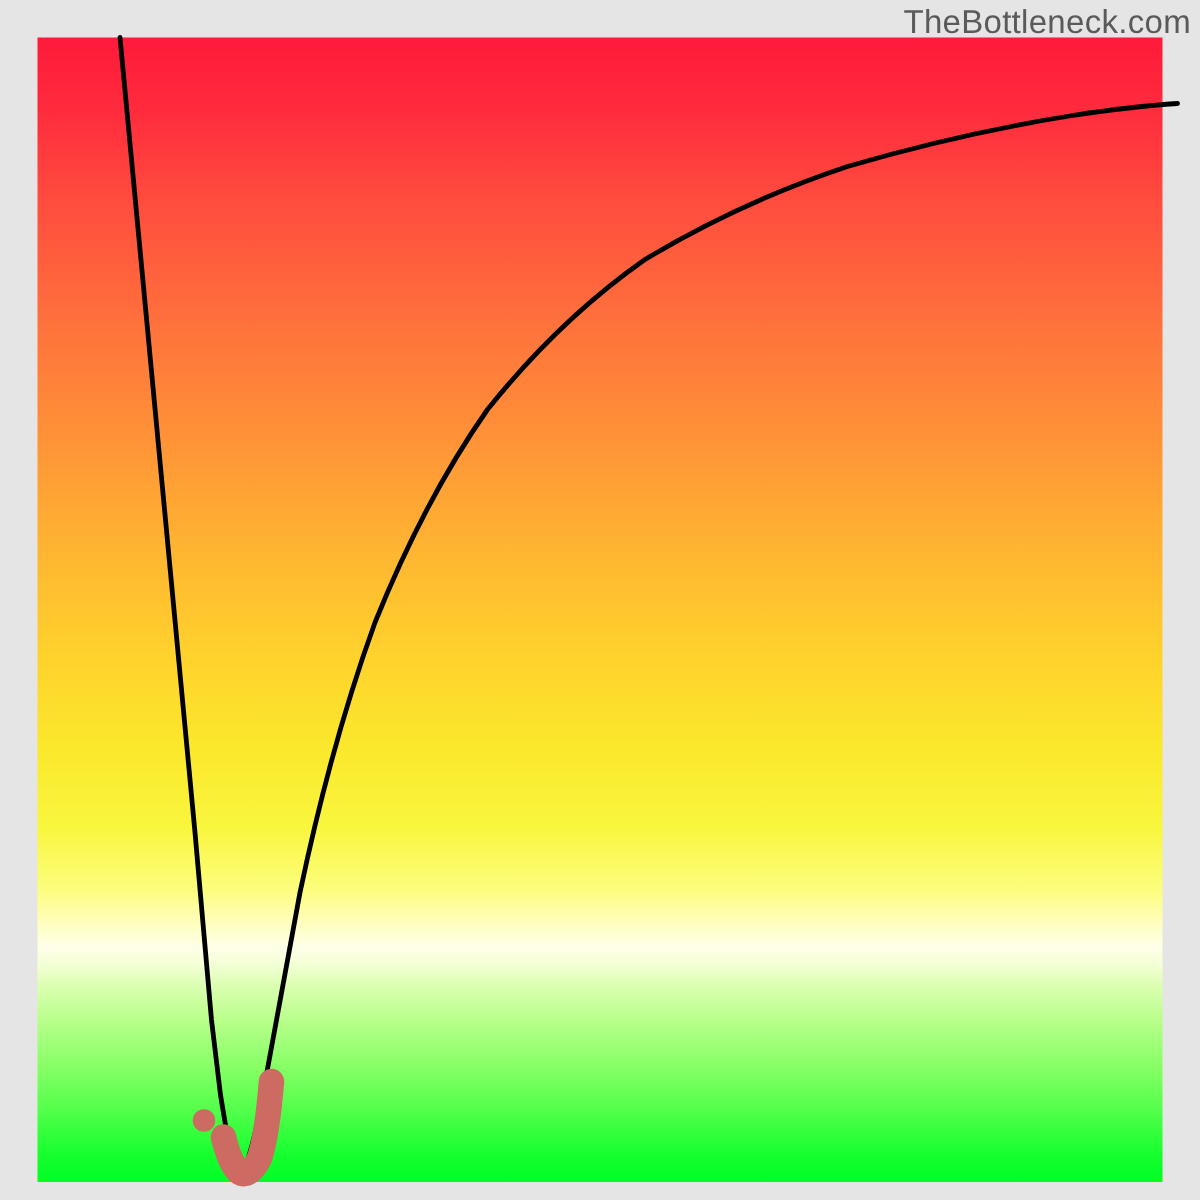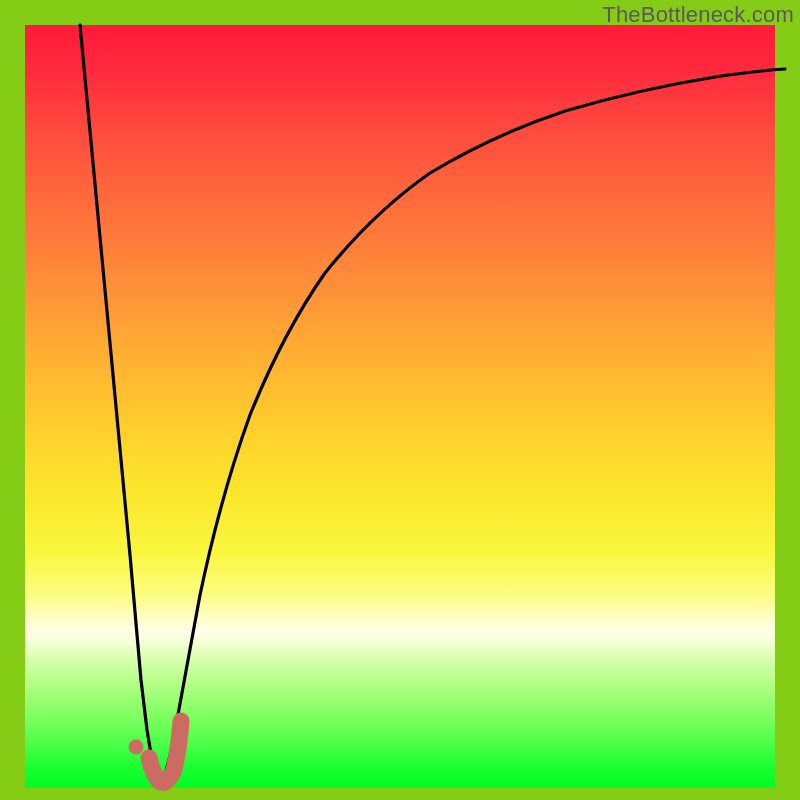--- a/index.html
+++ b/index.html
@@ -10,21 +10,21 @@
     background: #000;
     overflow: hidden;
     font-family: Arial, Helvetica, sans-serif;
   }
   .frame {
     position: absolute;
     left: 0;
     top: 0;
     width: 800px;
     height: 800px;
-    background: #84cc16;
+    background: #e5e5e5;
   }
   .plot-area {
     position: absolute;
     left: 25px;
     top: 25px;
     width: 750px;
     height: 763px;
     
     background: linear-gradient(to bottom,
       #ff1a3a 0%,

